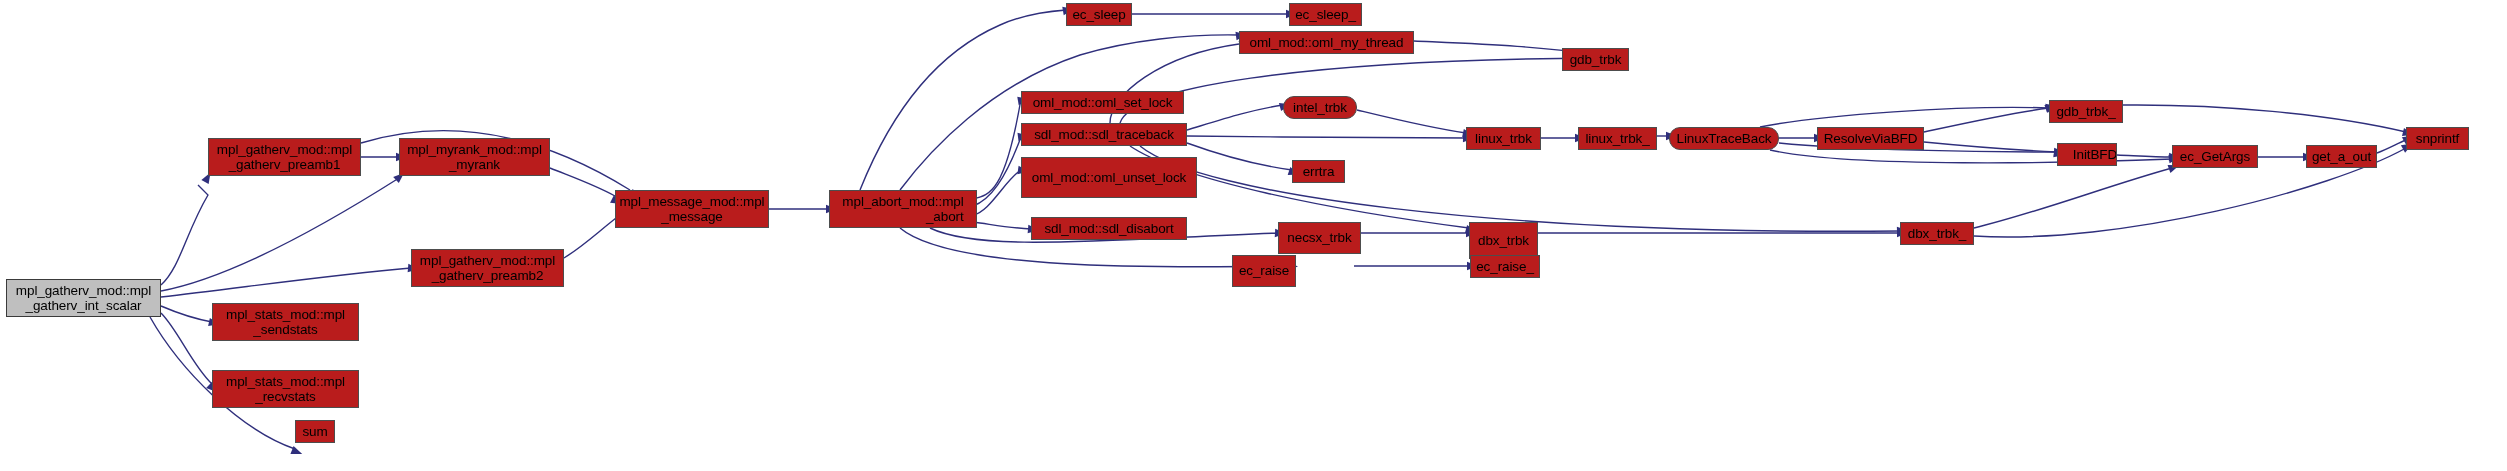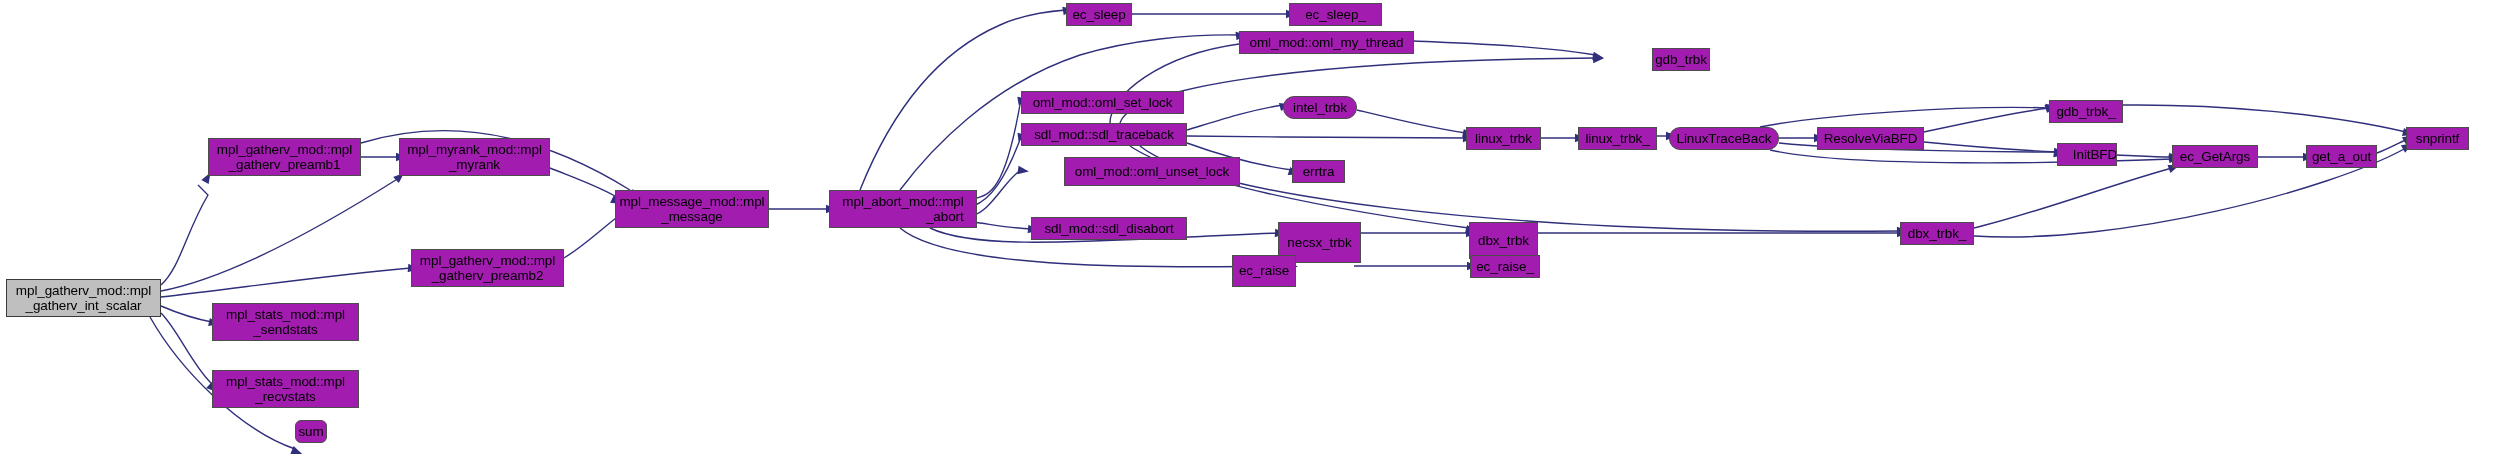--- a/index.html
+++ b/index.html
@@ -28,21 +28,21 @@
     stroke-width: 1.4px;
   }
   .arrow-head {
     fill: #2f2f7c;
     stroke: none;
   }
   .node-box {
     position: absolute;
     box-sizing: border-box;
     border: 1.4px solid #4d4d4d;
-    background: #a21caf;
+    background: #b91c1c;
     color: #000000;
     display: flex;
     align-items: center;
     justify-content: center;
     text-align: center;
     font-size: 13.5px;
     line-height: 15.5px;
     letter-spacing: -0.1px;
     white-space: pre-line;
     overflow: hidden;
@@ -152,47 +152,47 @@
     </svg>
   <div id="node-layer">
       <div class="node-box root" style="left: 6px; top: 279px; width: 155px; height: 38px;">mpl_gatherv_mod::mpl
 _gatherv_int_scalar</div>
       <div class="node-box" style="left: 208px; top: 138px; width: 153px; height: 38px;">mpl_gatherv_mod::mpl
 _gatherv_preamb1</div>
       <div class="node-box" style="left: 212px; top: 303px; width: 147px; height: 38px;">mpl_stats_mod::mpl
 _sendstats</div>
       <div class="node-box" style="left: 212px; top: 370px; width: 147px; height: 38px;">mpl_stats_mod::mpl
 _recvstats</div>
-      <div class="node-box" style="left: 295px; top: 420px; width: 32px; height: 23px; border-radius: 6px;">sum</div>
+      <div class="node-box" style="left: 295px; top: 420px; width: 40px; height: 23px;">sum</div>
       <div class="node-box" style="left: 399px; top: 138px; width: 151px; height: 38px;">mpl_myrank_mod::mpl
 _myrank</div>
       <div class="node-box" style="left: 411px; top: 249px; width: 153px; height: 38px;">mpl_gatherv_mod::mpl
 _gatherv_preamb2</div>
       <div class="node-box" style="left: 615px; top: 190px; width: 154px; height: 38px;">mpl_message_mod::mpl
 _message</div>
       <div class="node-box" style="left: 829px; top: 190px; width: 148px; height: 38px; text-align: right;">mpl_abort_mod::mpl
 _abort</div>
       <div class="node-box" style="left: 1066px; top: 3px; width: 66px; height: 23px;">ec_sleep</div>
-      <div class="node-box" style="left: 1289px; top: 3px; width: 93px; height: 23px;">ec_sleep_</div>
+      <div class="node-box" style="left: 1289px; top: 3px; width: 73px; height: 23px;">ec_sleep_</div>
       <div class="node-box" style="left: 1239px; top: 31px; width: 175px; height: 23px;">oml_mod::oml_my_thread</div>
-      <div class="node-box" style="left: 1652px; top: 48px; width: 58px; height: 23px;">gdb_trbk</div>
+      <div class="node-box" style="left: 1562px; top: 48px; width: 67px; height: 23px;">gdb_trbk</div>
       <div class="node-box" style="left: 1021px; top: 91px; width: 163px; height: 23px;">oml_mod::oml_set_lock</div>
       <div class="node-box" style="left: 1283px; top: 96px; width: 74px; height: 23px; border-radius: 11px;">intel_trbk</div>
       <div class="node-box" style="left: 2049px; top: 100px; width: 74px; height: 23px;">gdb_trbk_</div>
       <div class="node-box" style="left: 1021px; top: 123px; width: 166px; height: 23px;">sdl_mod::sdl_traceback</div>
       <div class="node-box" style="left: 1466px; top: 127px; width: 75px; height: 23px;">linux_trbk</div>
       <div class="node-box" style="left: 1578px; top: 127px; width: 79px; height: 23px;">linux_trbk_</div>
       <div class="node-box" style="left: 1669px; top: 127px; width: 110px; height: 23px; border-radius: 11px;">LinuxTraceBack</div>
       <div class="node-box" style="left: 1817px; top: 127px; width: 107px; height: 23px;">ResolveViaBFD</div>
       <div class="node-box" style="left: 2406px; top: 127px; width: 63px; height: 23px;">snprintf</div>
       <div class="node-box" style="left: 2057px; top: 143px; width: 60px; height: 23px; padding-left: 16px;">InitBFD</div>
       <div class="node-box" style="left: 2172px; top: 145px; width: 86px; height: 23px;">ec_GetArgs</div>
       <div class="node-box" style="left: 2306px; top: 145px; width: 71px; height: 23px;">get_a_out</div>
-      <div class="node-box" style="left: 1021px; top: 157px; width: 176px; height: 29px; margin-left: 43px;">oml_mod::oml_unset_lock</div>
+      <div class="node-box" style="left: 1021px; top: 157px; width: 176px; height: 41px;">oml_mod::oml_unset_lock</div>
       <div class="node-box" style="left: 1292px; top: 160px; width: 53px; height: 23px;">errtra</div>
       <div class="node-box" style="left: 1031px; top: 217px; width: 156px; height: 23px;">sdl_mod::sdl_disabort</div>
-      <div class="node-box" style="left: 1278px; top: 222px; width: 83px; height: 41px;">necsx_trbk</div>
+      <div class="node-box" style="left: 1278px; top: 222px; width: 83px; height: 32px;">necsx_trbk</div>
       <div class="node-box" style="left: 1469px; top: 222px; width: 69px; height: 37px;">dbx_trbk</div>
       <div class="node-box" style="left: 1900px; top: 222px; width: 74px; height: 23px;">dbx_trbk_</div>
       <div class="node-box" style="left: 1232px; top: 255px; width: 64px; height: 32px;">ec_raise</div>
       <div class="node-box" style="left: 1470px; top: 255px; width: 70px; height: 23px;">ec_raise_</div>
     </div>
 </div>
 
 </body></html>

